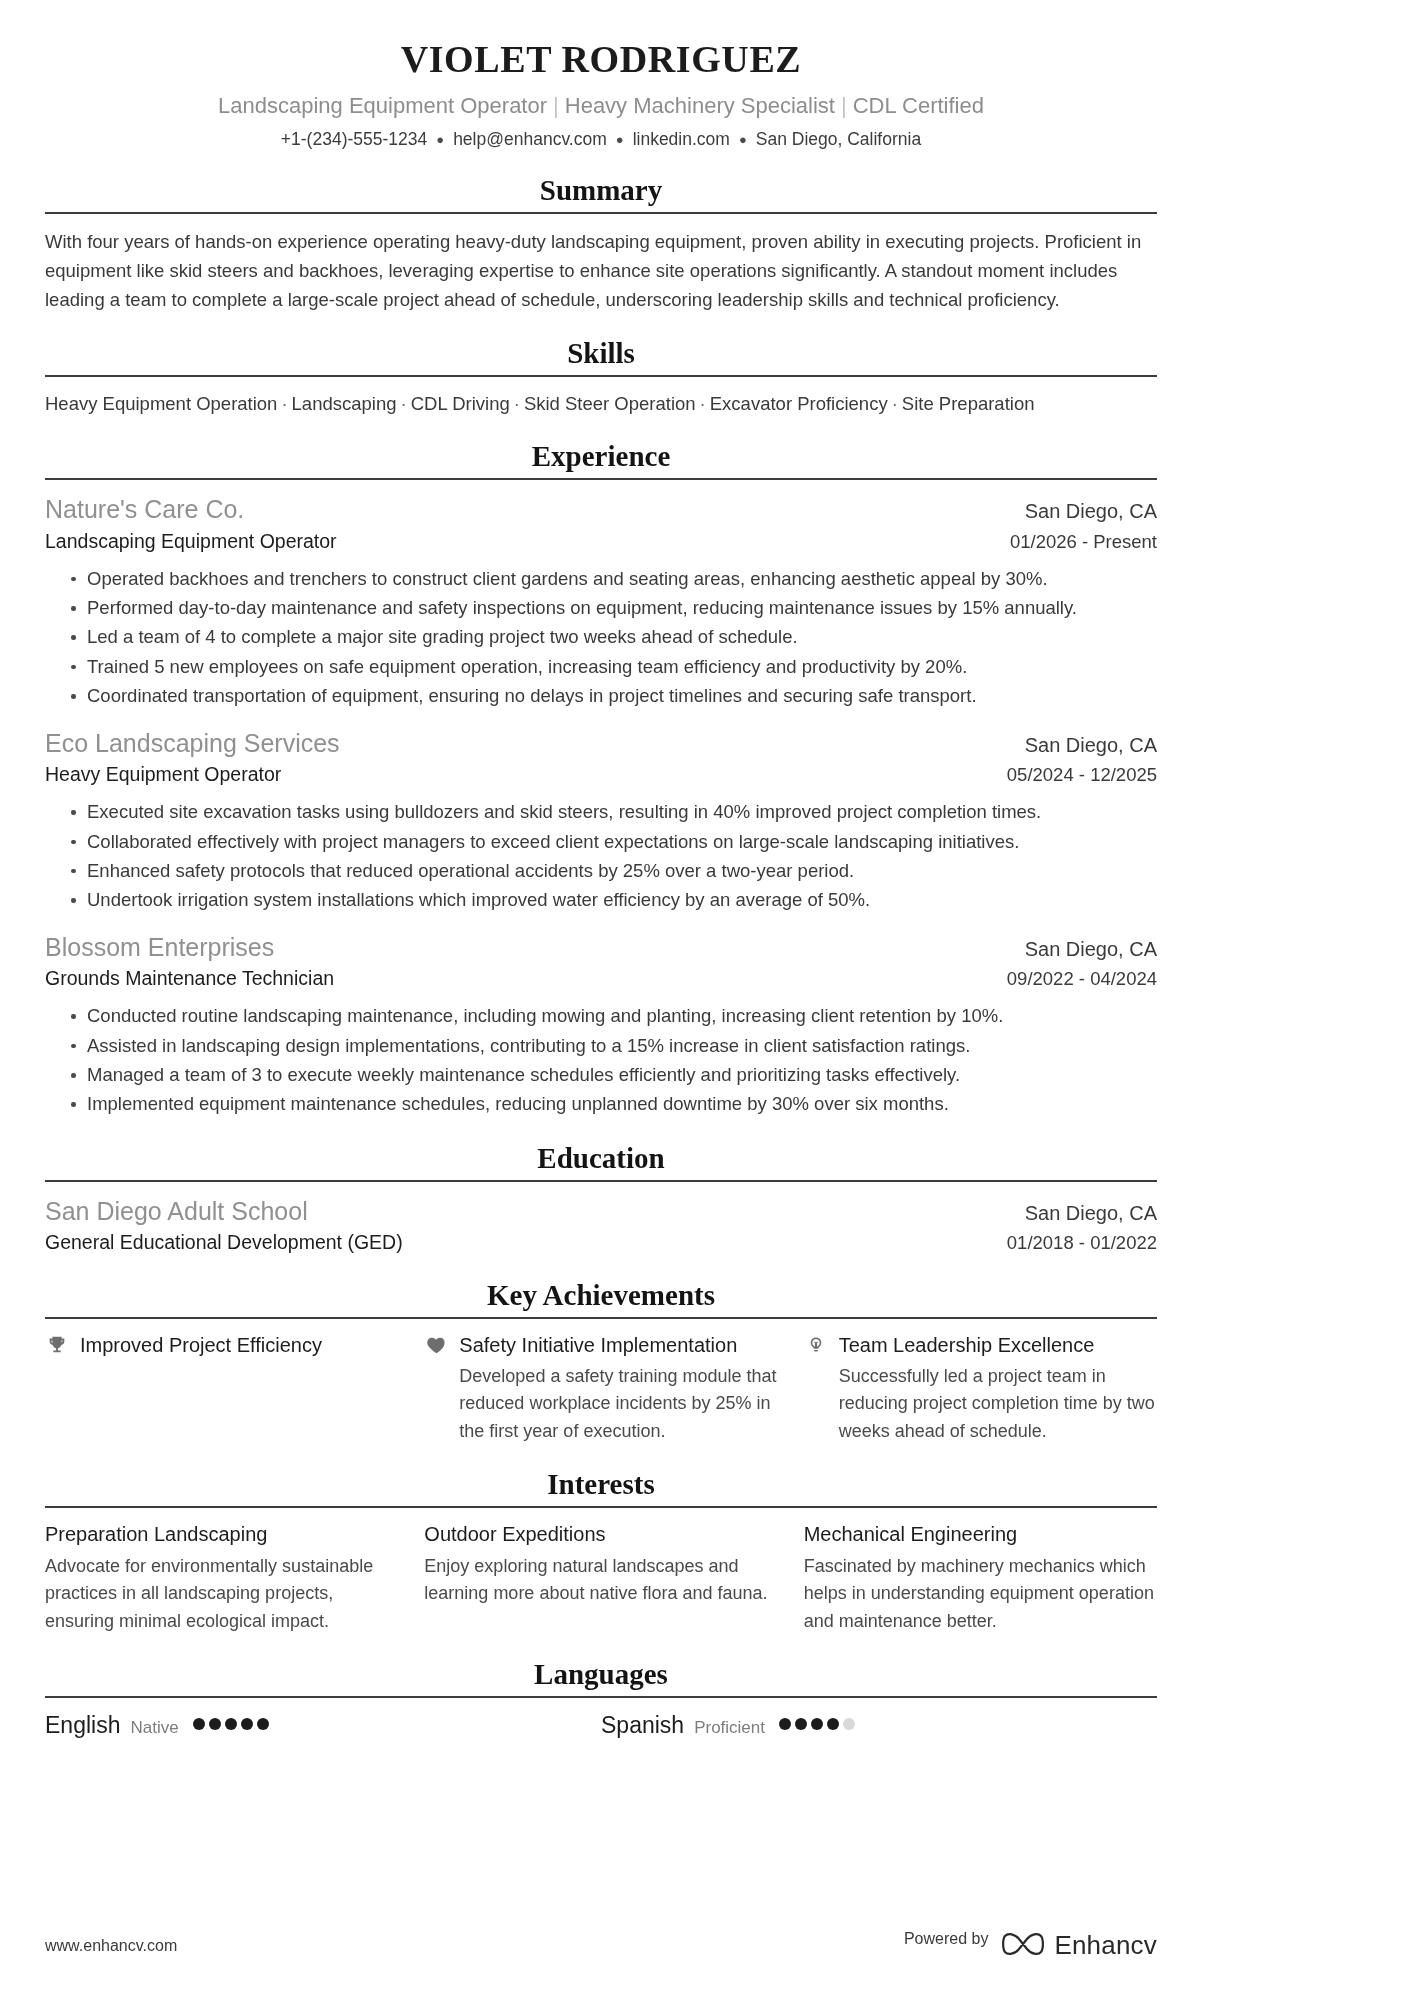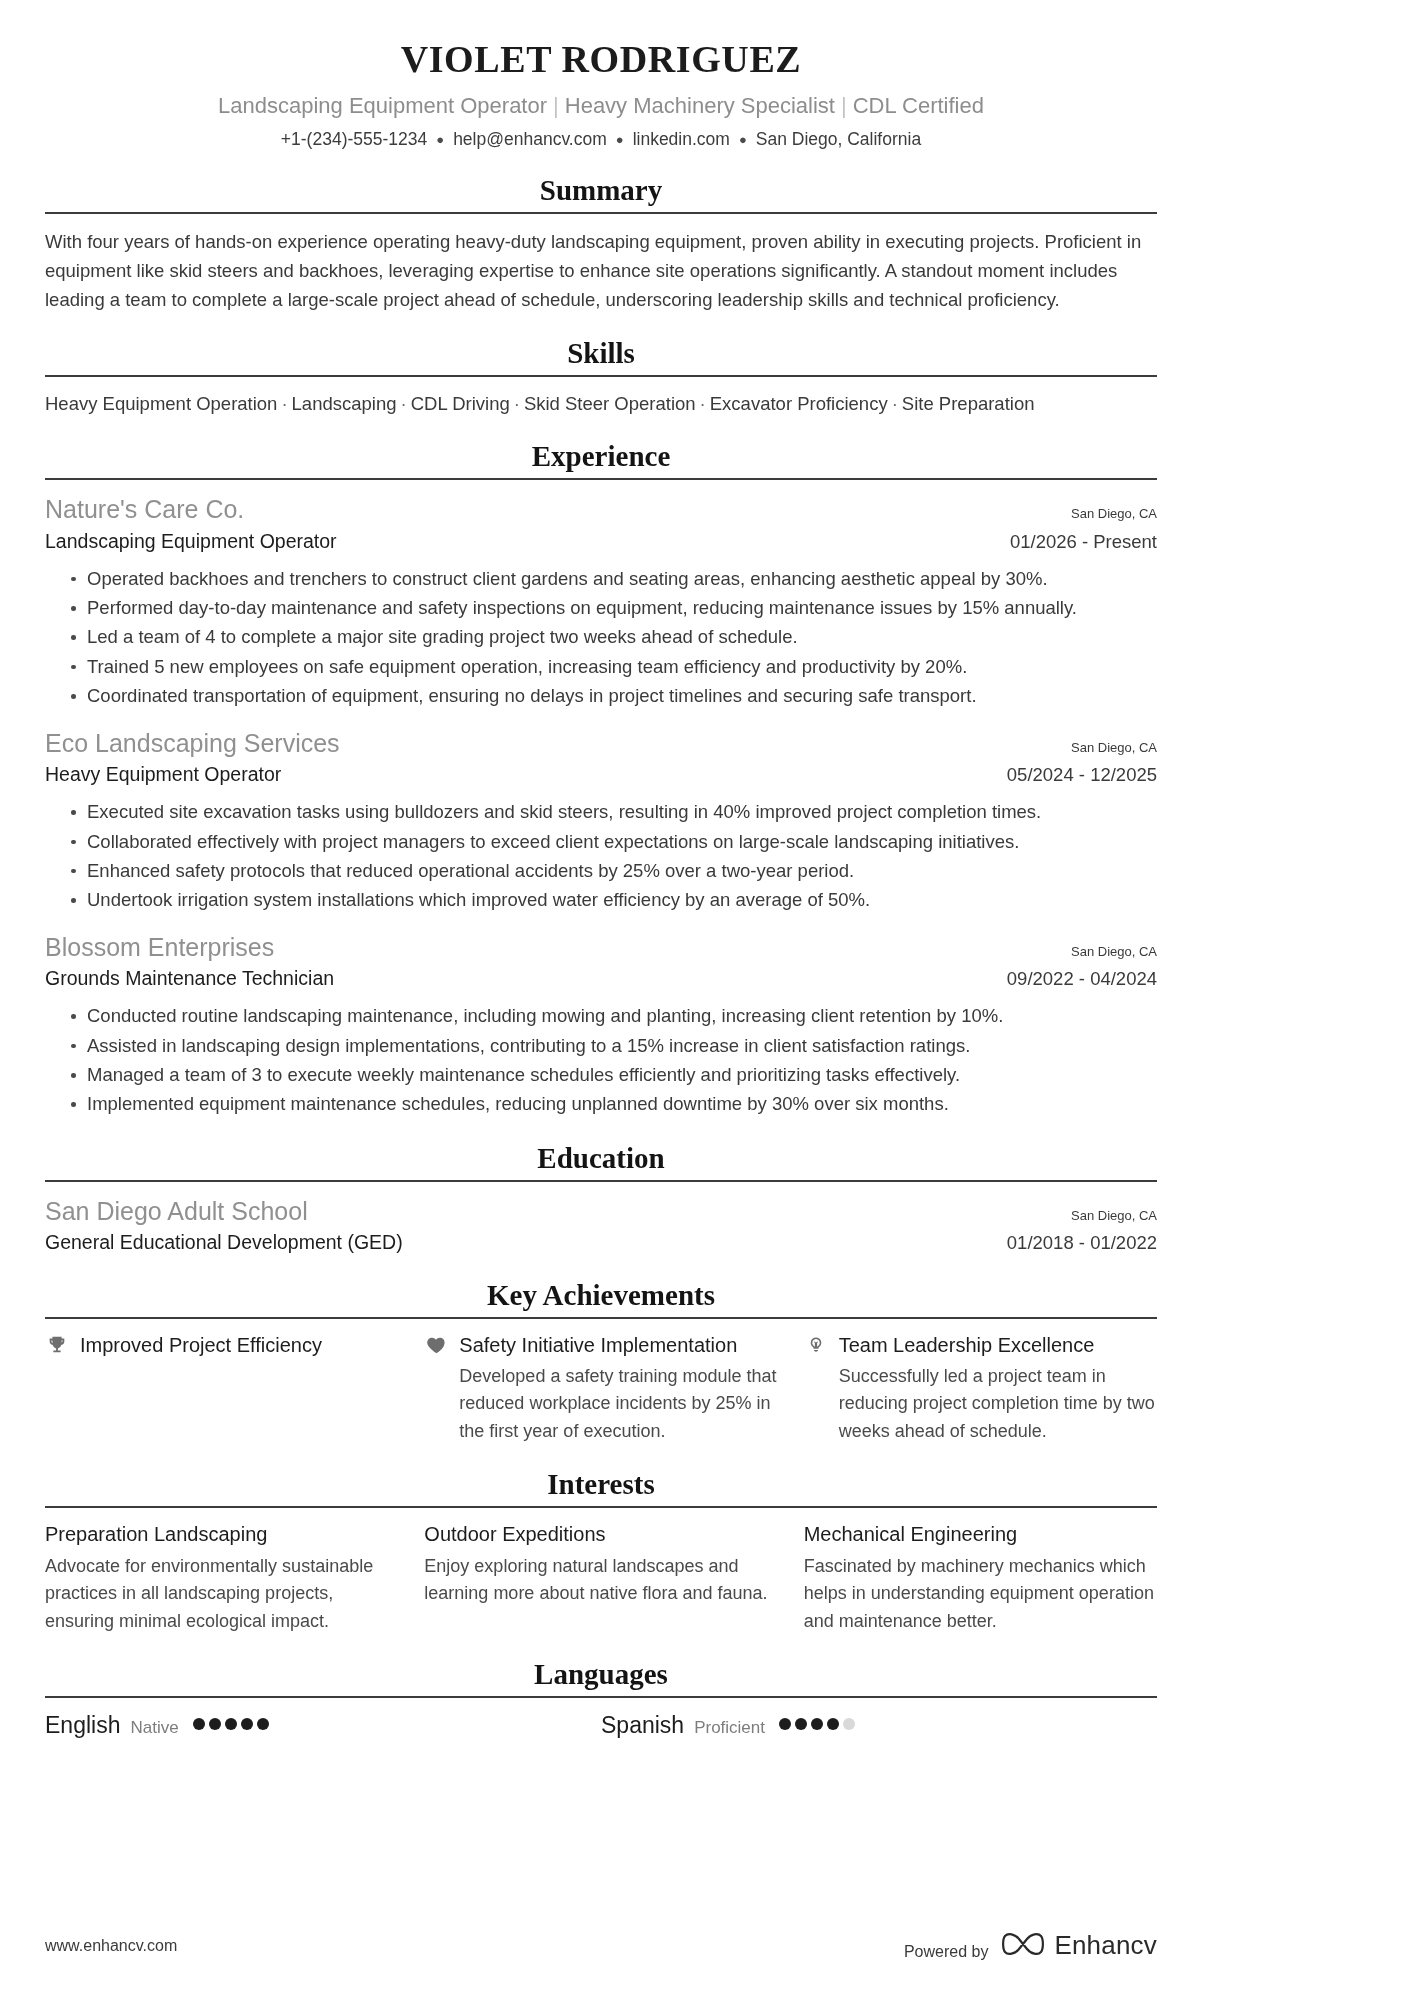--- a/index.html
+++ b/index.html
@@ -93,21 +93,21 @@
     align-items: baseline;
     gap: 20px;
   }
   .entry-org {
     font-size: 25px;
     color: #909090;
     font-weight: 400;
     line-height: 1.3;
   }
   .entry-loc {
-    font-size: 13px;
+    font-size: 20px;
     color: #3a3a3a;
     white-space: nowrap;
     line-height: 1.3;
   }
   .entry-row2 { margin-top: 2px; }
   .entry-title {
     font-size: 19.5px;
     color: #1d1d1d;
     line-height: 1.35;
   }
@@ -233,21 +233,21 @@
     display: flex;
     align-items: center;
     justify-content: space-between;
   }
   .footer-url {
     font-size: 16px;
     color: #3a3a3a;
   }
   .footer-right {
     display: flex;
-    align-items: flex-end;
+    align-items: flex-start;
     gap: 13px;
   }
   .footer-powered {
     font-size: 16px;
     color: #3a3a3a;
   }
   .brand {
     display: flex;
     align-items: center;
     gap: 9px;

